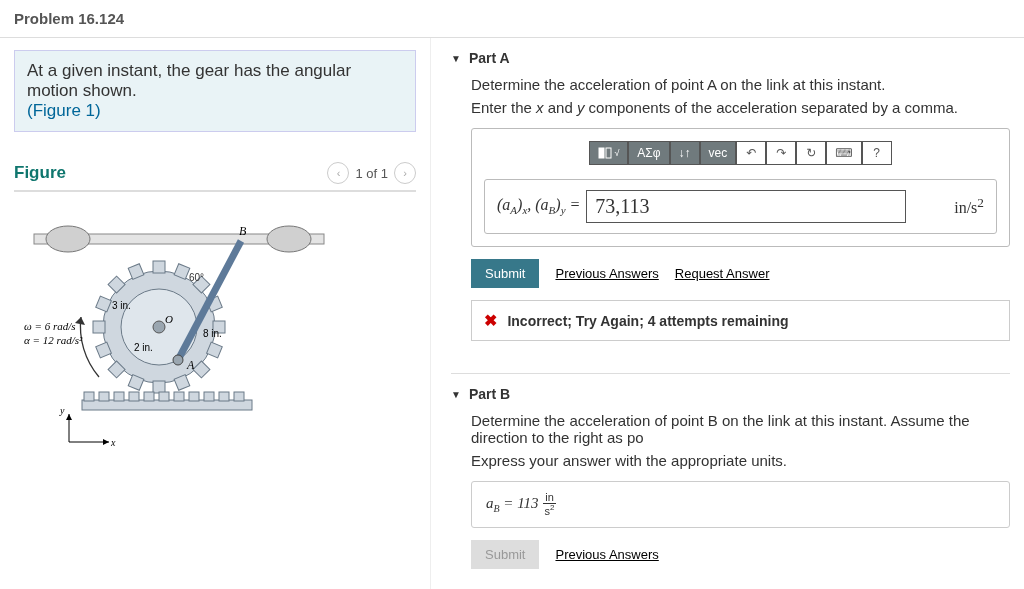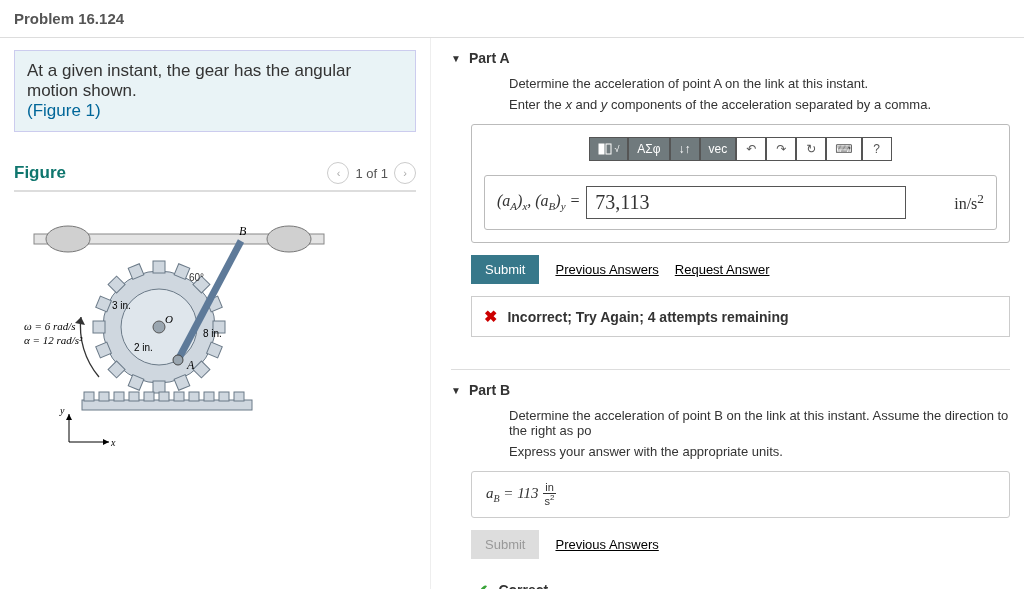--- a/index.html
+++ b/index.html
@@ -12,21 +12,21 @@
 .prompt-box a { color: #069; text-decoration: none; }
 .figure-header { display: flex; align-items: center; justify-content: space-between; border-bottom: 2px solid #ddd; padding-bottom: 6px; margin-bottom: 20px; }
 .figure-header .title { font-size: 17px; font-weight: bold; color: #0f766e; }
 .figure-header .pager { display: flex; align-items: center; gap: 6px; font-size: 13px; color: #555; }
 .pager .btn-circle { width: 22px; height: 22px; border: 1px solid #ccc; border-radius: 50%; display: flex; align-items: center; justify-content: center; color: #aaa; font-size: 11px; cursor: pointer; }
 .figure-img { margin-top: 20px; }
 .part-header { display: flex; align-items: center; gap: 8px; margin-bottom: 10px; }
 .part-header .caret { font-size: 10px; }
 .part-header .label { font-weight: bold; font-size: 14px; }
 .part-body { padding: 0 0 20px 20px; }
-.part-body .instr { font-size: 13px; margin-bottom: 6px; margin-left: 38px; }
+.part-body .instr { font-size: 15px; margin-bottom: 6px; }
 .part-body .instr b { font-weight: normal; }
 .answer-box { border: 1px solid #bbb; border-radius: 3px; padding: 12px; margin: 12px 0; background: #fff; }
 .toolbar { display: flex; justify-content: center; gap: 0; margin-bottom: 14px; }
 .toolbar .tbtn { background: #707a7d; color: #fff; border: 1px solid #555; padding: 4px 8px; font-size: 12px; cursor: pointer; display: flex; align-items: center; gap: 2px; min-width: 30px; justify-content: center; }
 .toolbar .tbtn.light { background: #fff; color: #555; }
 .formula-row { display: flex; align-items: center; justify-content: space-between; border: 1px solid #bbb; border-radius: 3px; padding: 10px 12px; background: #fff; }
 .formula-row .lhs { font-family: 'Times New Roman', serif; font-style: italic; font-size: 16px; }
 .formula-row .lhs sub { font-style: italic; font-size: 11px; }
 .formula-row .input { border: 1.5px solid #555; padding: 4px 8px; font-family: 'Times New Roman', serif; font-size: 20px; min-width: 320px; }
 .formula-row .units { font-family: 'Times New Roman', serif; font-size: 16px; }

